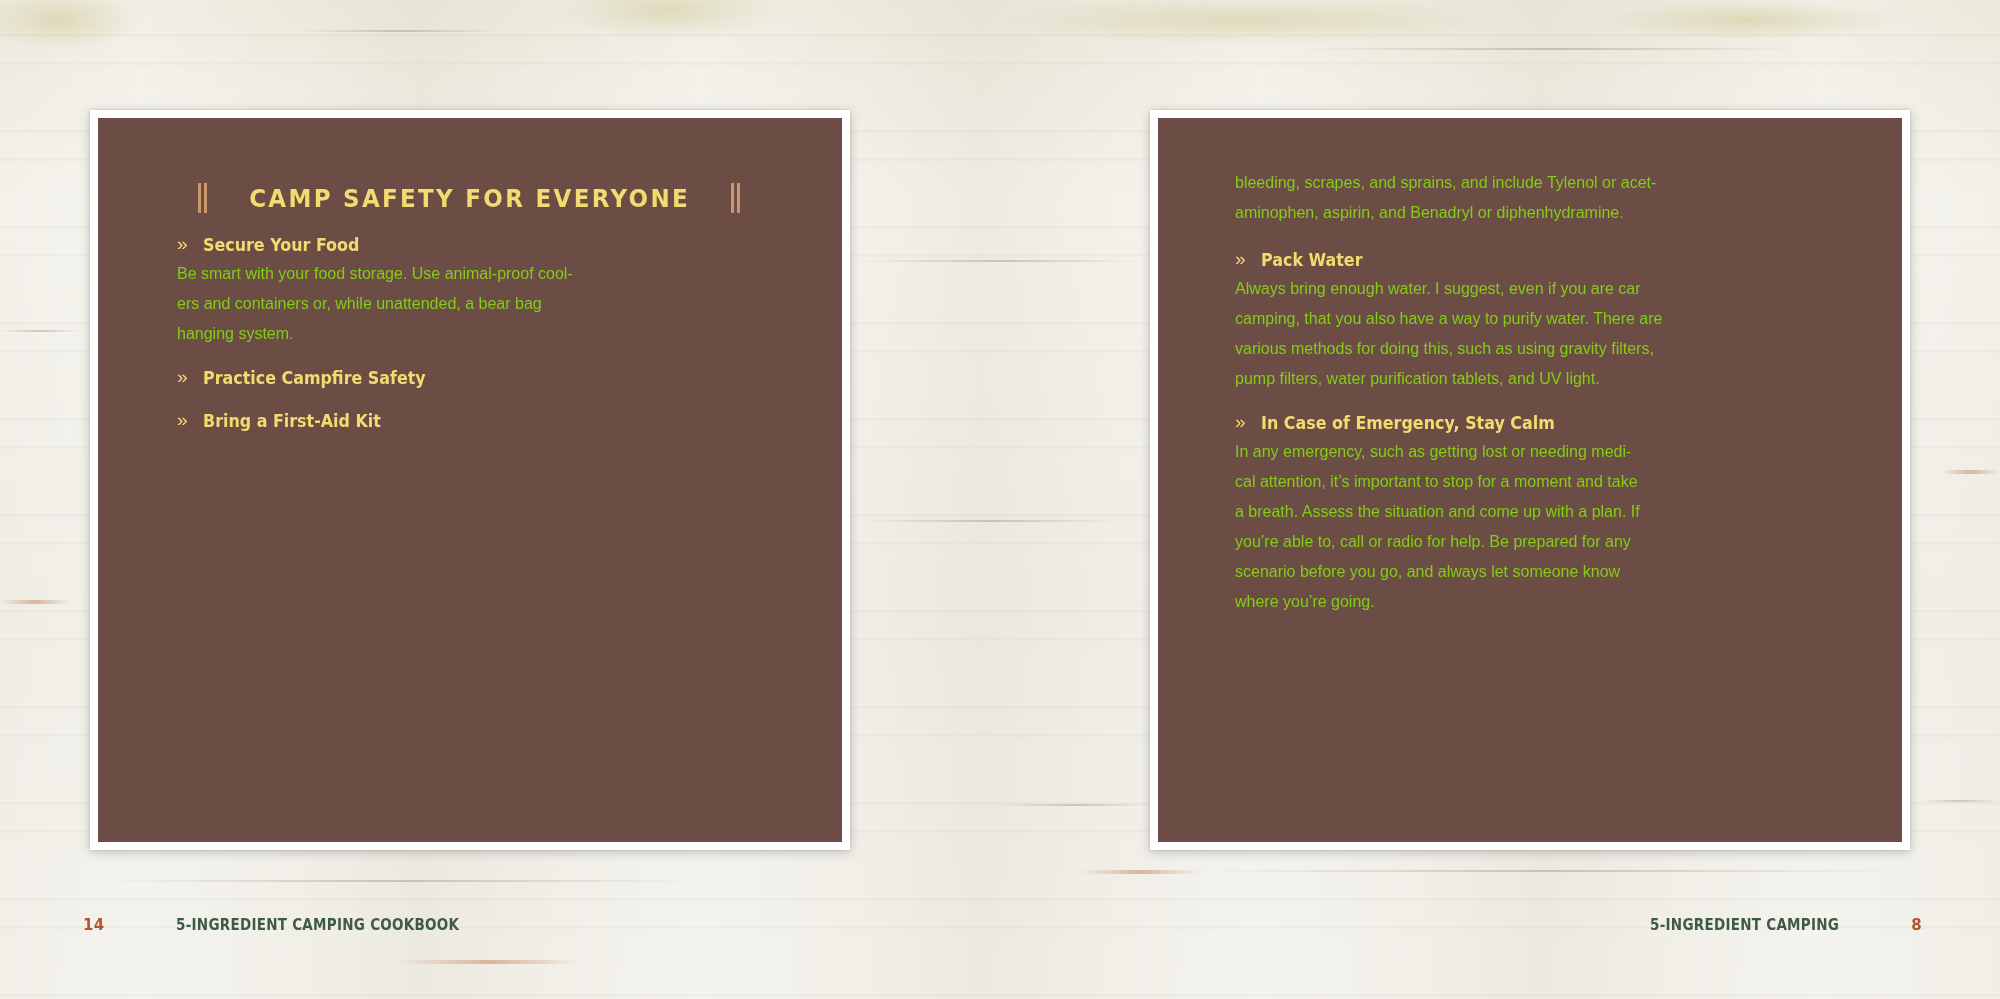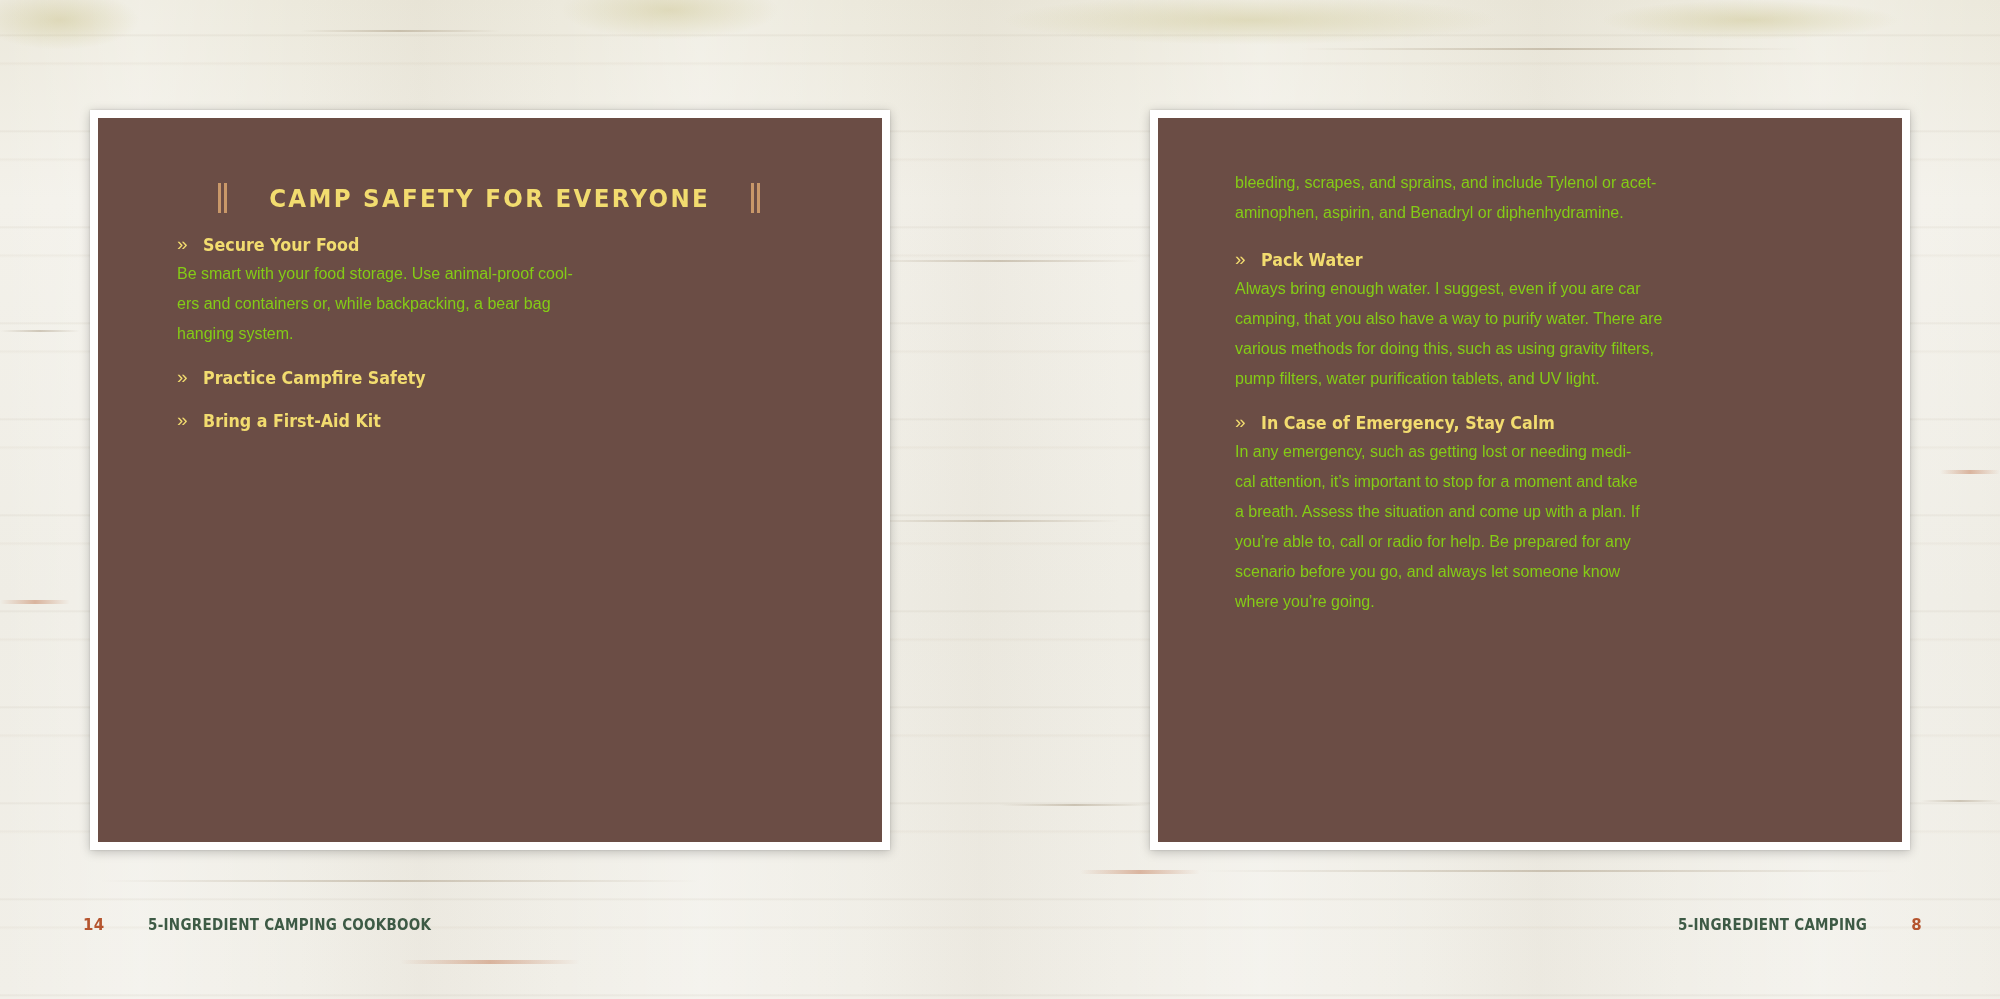--- a/index.html
+++ b/index.html
@@ -43,21 +43,21 @@
     }
 
     .page-frame {
       position: absolute;
       top: 110px;
       width: 760px;
       height: 740px;
       background: #ffffff;
       box-shadow: 0 2px 10px rgba(0,0,0,0.22), 0 0 2px rgba(0,0,0,0.15);
     }
-    .page-frame.left { left: 90px; padding-left: 40px; }
+    .page-frame.left { left: 90px; }
     .page-frame.right { left: 1150px; }
 
     .panel {
       position: absolute;
       left: 8px;
       top: 8px;
       right: 8px;
       bottom: 8px;
       background: #6b4d45;
       box-sizing: border-box;
@@ -135,20 +135,21 @@
 
     .footer {
       position: absolute;
       top: 916px;
       font-family: "DejaVu Sans", sans-serif;
       font-weight: bold;
       font-size: 15px;
       letter-spacing: 0.3px;
       display: flex;
       align-items: center;
+      gap: 28px;
     }
     .footer .folio {
       color: #b5552f;
     }
     .footer .running {
       color: #3d5a45;
       transform: scaleX(0.9);
       display: inline-block;
     }
     .footer.left { left: 83px; }
@@ -187,21 +188,21 @@
       <span class="title-bars"></span>
     </div>
 
 
     <div class="tip">
       <div class="tip-head">
         <span class="chevron">»</span>
         <span class="tip-title">Secure Your Food</span>
       </div>
       <p class="body-text">Be smart with your food storage. Use animal-proof cool-
-ers and containers or, while backpacking, a bear bag
+ers and containers or, while unattended, a bear bag
 hanging system.</p>
     </div>
 
     <div class="tip">
       <div class="tip-head">
         <span class="chevron">»</span>
         <span class="tip-title">Practice Campfire Safety</span>
       </div>
     </div>
 

